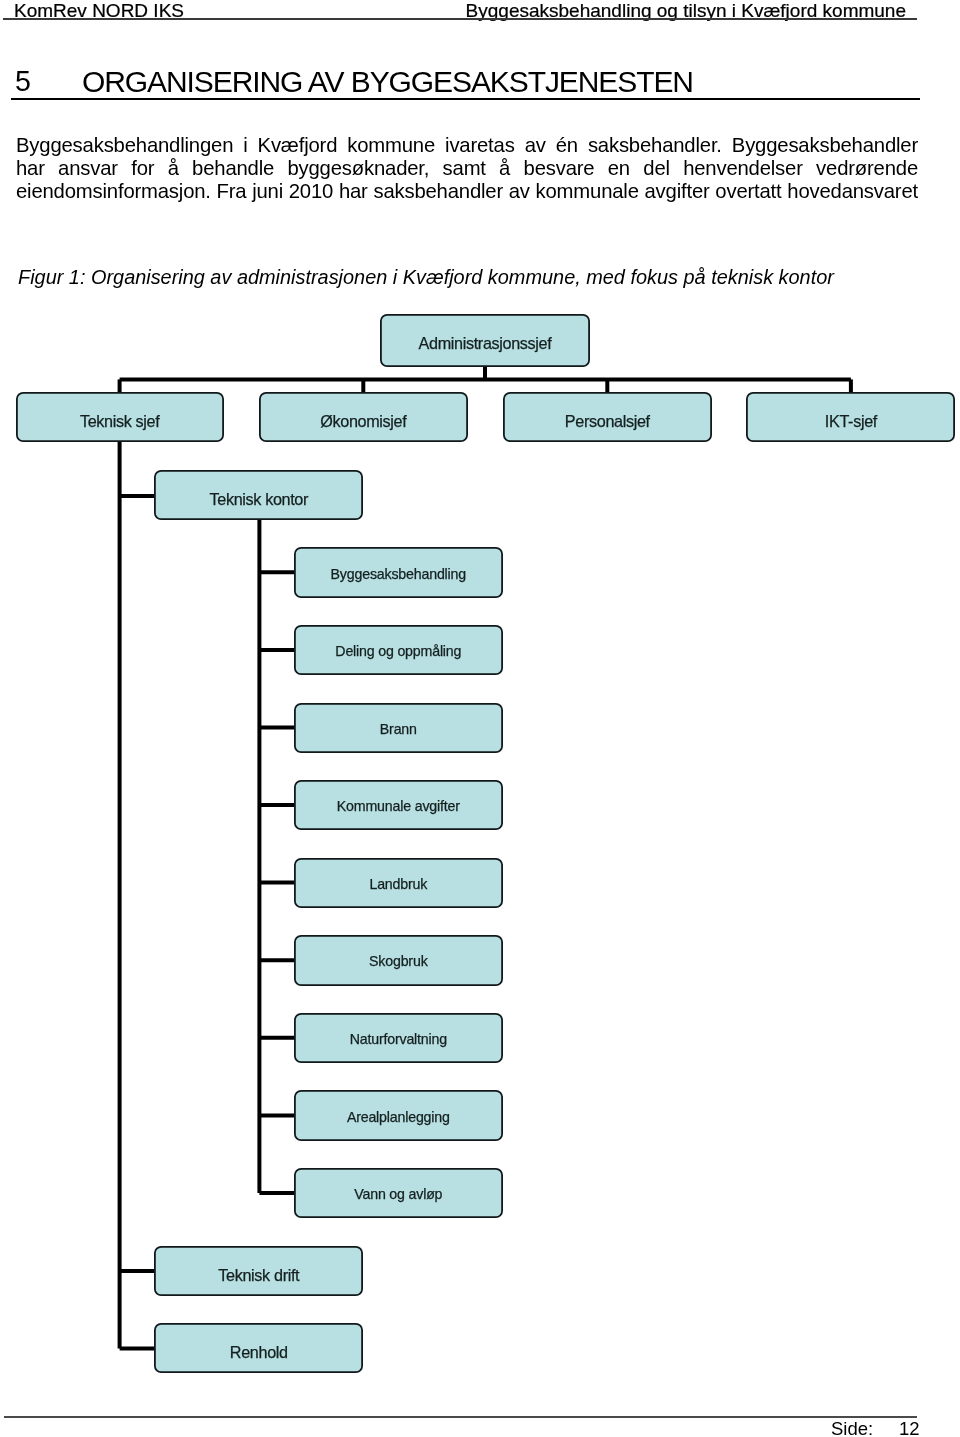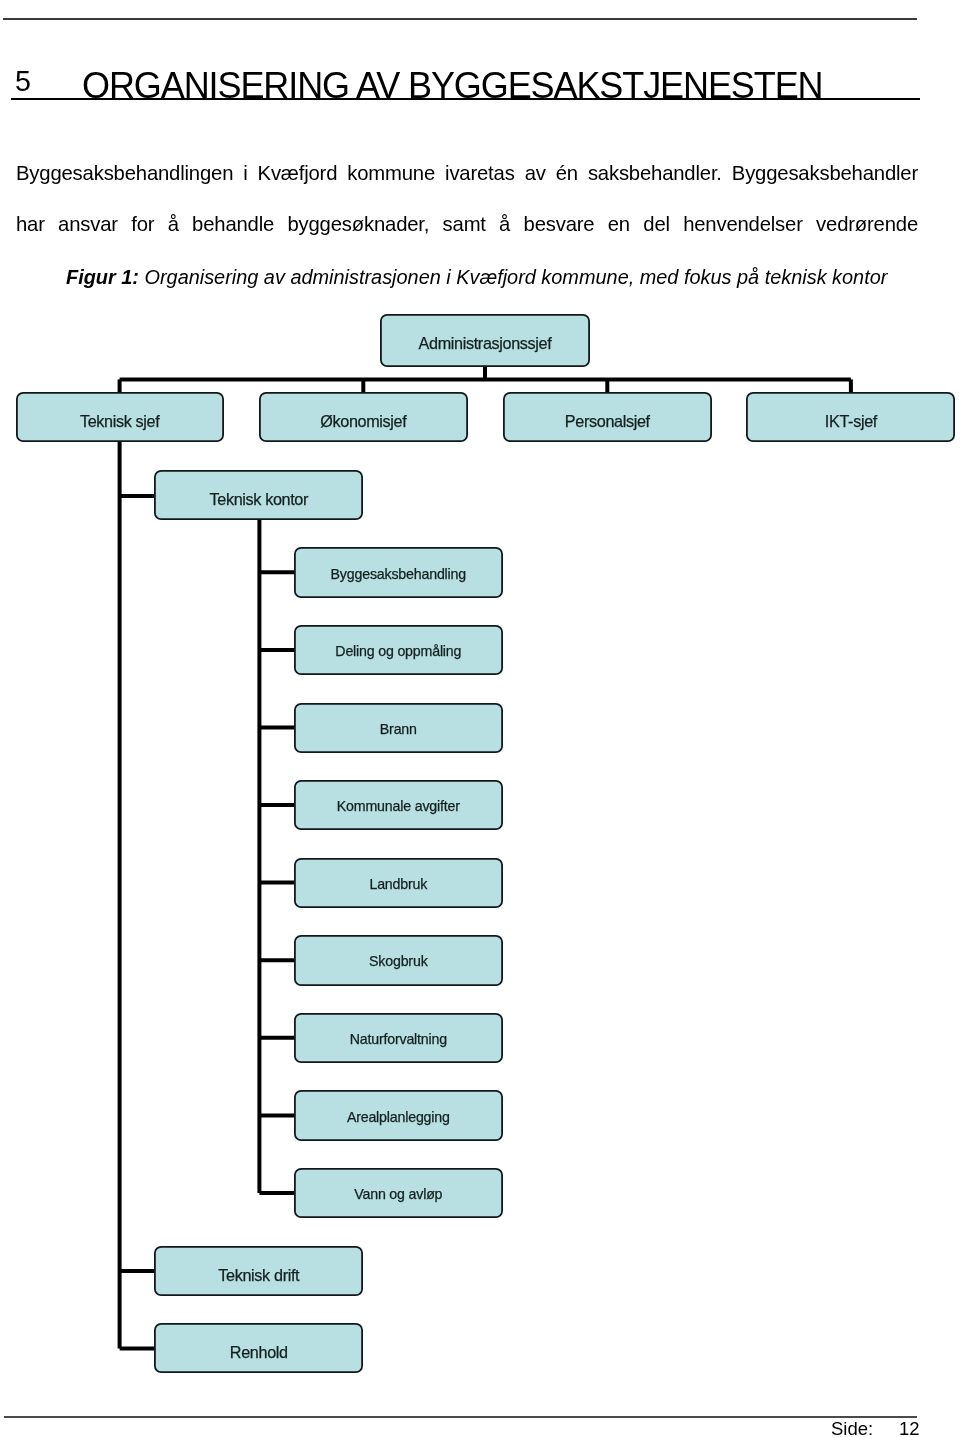--- a/index.html
+++ b/index.html
@@ -7,46 +7,51 @@
        font-family:"Liberation Sans", sans-serif;color:#000;
        -webkit-font-smoothing:antialiased;position:relative;overflow:hidden;}
   .page{position:relative;width:960px;height:1437px;}
   
   .hdr{position:absolute;left:14px;top:0px;width:892px;height:22px;}
   .hdr-left{position:absolute;left:0;top:0;font-weight:normal;font-size:19px;-webkit-text-stroke:0.22px #000;}
   .hdr-right{position:absolute;right:0;top:0;font-weight:normal;font-size:19px;-webkit-text-stroke:0.22px #000;}
   .hdr-rule{position:absolute;left:3px;top:18px;width:914px;height:2px;background:#3a3a3a;}
   
   .h1num{position:absolute;left:15px;top:65px;font-size:28.6px;}
-  .h1txt{position:absolute;left:82px;top:65px;font-size:36px;letter-spacing:-1.09px;text-align:right;}
+  .h1txt{position:absolute;left:82px;top:65px;font-size:30px;letter-spacing:-1.09px;text-align:right;}
   .h1rule{position:absolute;left:11px;top:98px;width:909px;height:2px;background:#000;}
   
   .body{position:absolute;left:16px;top:134px;width:902px;font-size:20.3px;line-height:23px;letter-spacing:-0.18px;}
-  .body .ln{display:block;height:23px;text-align:justify;text-align-last:justify;margin-top:28px;}
+  .body .ln{display:block;height:23px;text-align:justify;text-align-last:justify;}
   .body .ln.last{text-align:left;text-align-last:left;}
   .cap{position:absolute;left:18px;top:266px;font-size:19.9px;font-style:italic;}
-  .cap b{font-weight:bold;margin-left:48px;}
+  .cap b{font-weight:normal;}
   
   svg.chart{position:absolute;left:0;top:0;}
   
   .ftr-rule{position:absolute;left:4px;top:1416px;width:913px;height:1.6px;background:#4a4a4a;}
   .ftr-label{position:absolute;left:831px;top:1418px;font-size:18.5px;}
   .ftr-num{position:absolute;left:899px;top:1418px;font-size:18.5px;}
 </style>
 </head>
 <body>
 
 <div class="page">
+  <div class="hdr">
+    <div class="hdr-left">KomRev NORD IKS</div>
+    <div class="hdr-right">Byggesaksbehandling og tilsyn i Kvæfjord kommune</div>
+  </div>
   <div class="hdr-rule"></div>
   <div class="h1num">5</div>
   <div class="h1txt">ORGANISERING AV BYGGESAKSTJENESTEN</div>
   <div class="h1rule"></div>
   <div class="body">
     <span class="ln">Byggesaksbehandlingen i Kvæfjord kommune ivaretas av én saksbehandler. Byggesaksbehandler</span>
     <span class="ln">har ansvar for å behandle byggesøknader, samt å besvare en del henvendelser vedrørende</span>
+    <span class="ln">eiendomsinformasjon. Fra juni 2010 har saksbehandler av kommunale avgifter overtatt hovedansvaret</span>
   </div>
   <div class="cap">
     <b>Figur 1:</b>
     <span>Organisering av administrasjonen i Kvæfjord kommune, med fokus på teknisk kontor</span>
   </div>
   <svg class="chart" width="960" height="1437" viewBox="0 0 960 1437">
     <g id="chart-lines">
         <path d="M485 366 L485 379.4" stroke="#000000" stroke-width="4" stroke-linecap="butt" fill="none"></path>
         <path d="M119.6 379.4 L850.9 379.4" stroke="#000000" stroke-width="4" stroke-linecap="butt" fill="none"></path>
         <path d="M119.6 379.4 L119.6 392.5" stroke="#000000" stroke-width="4" stroke-linecap="butt" fill="none"></path>

